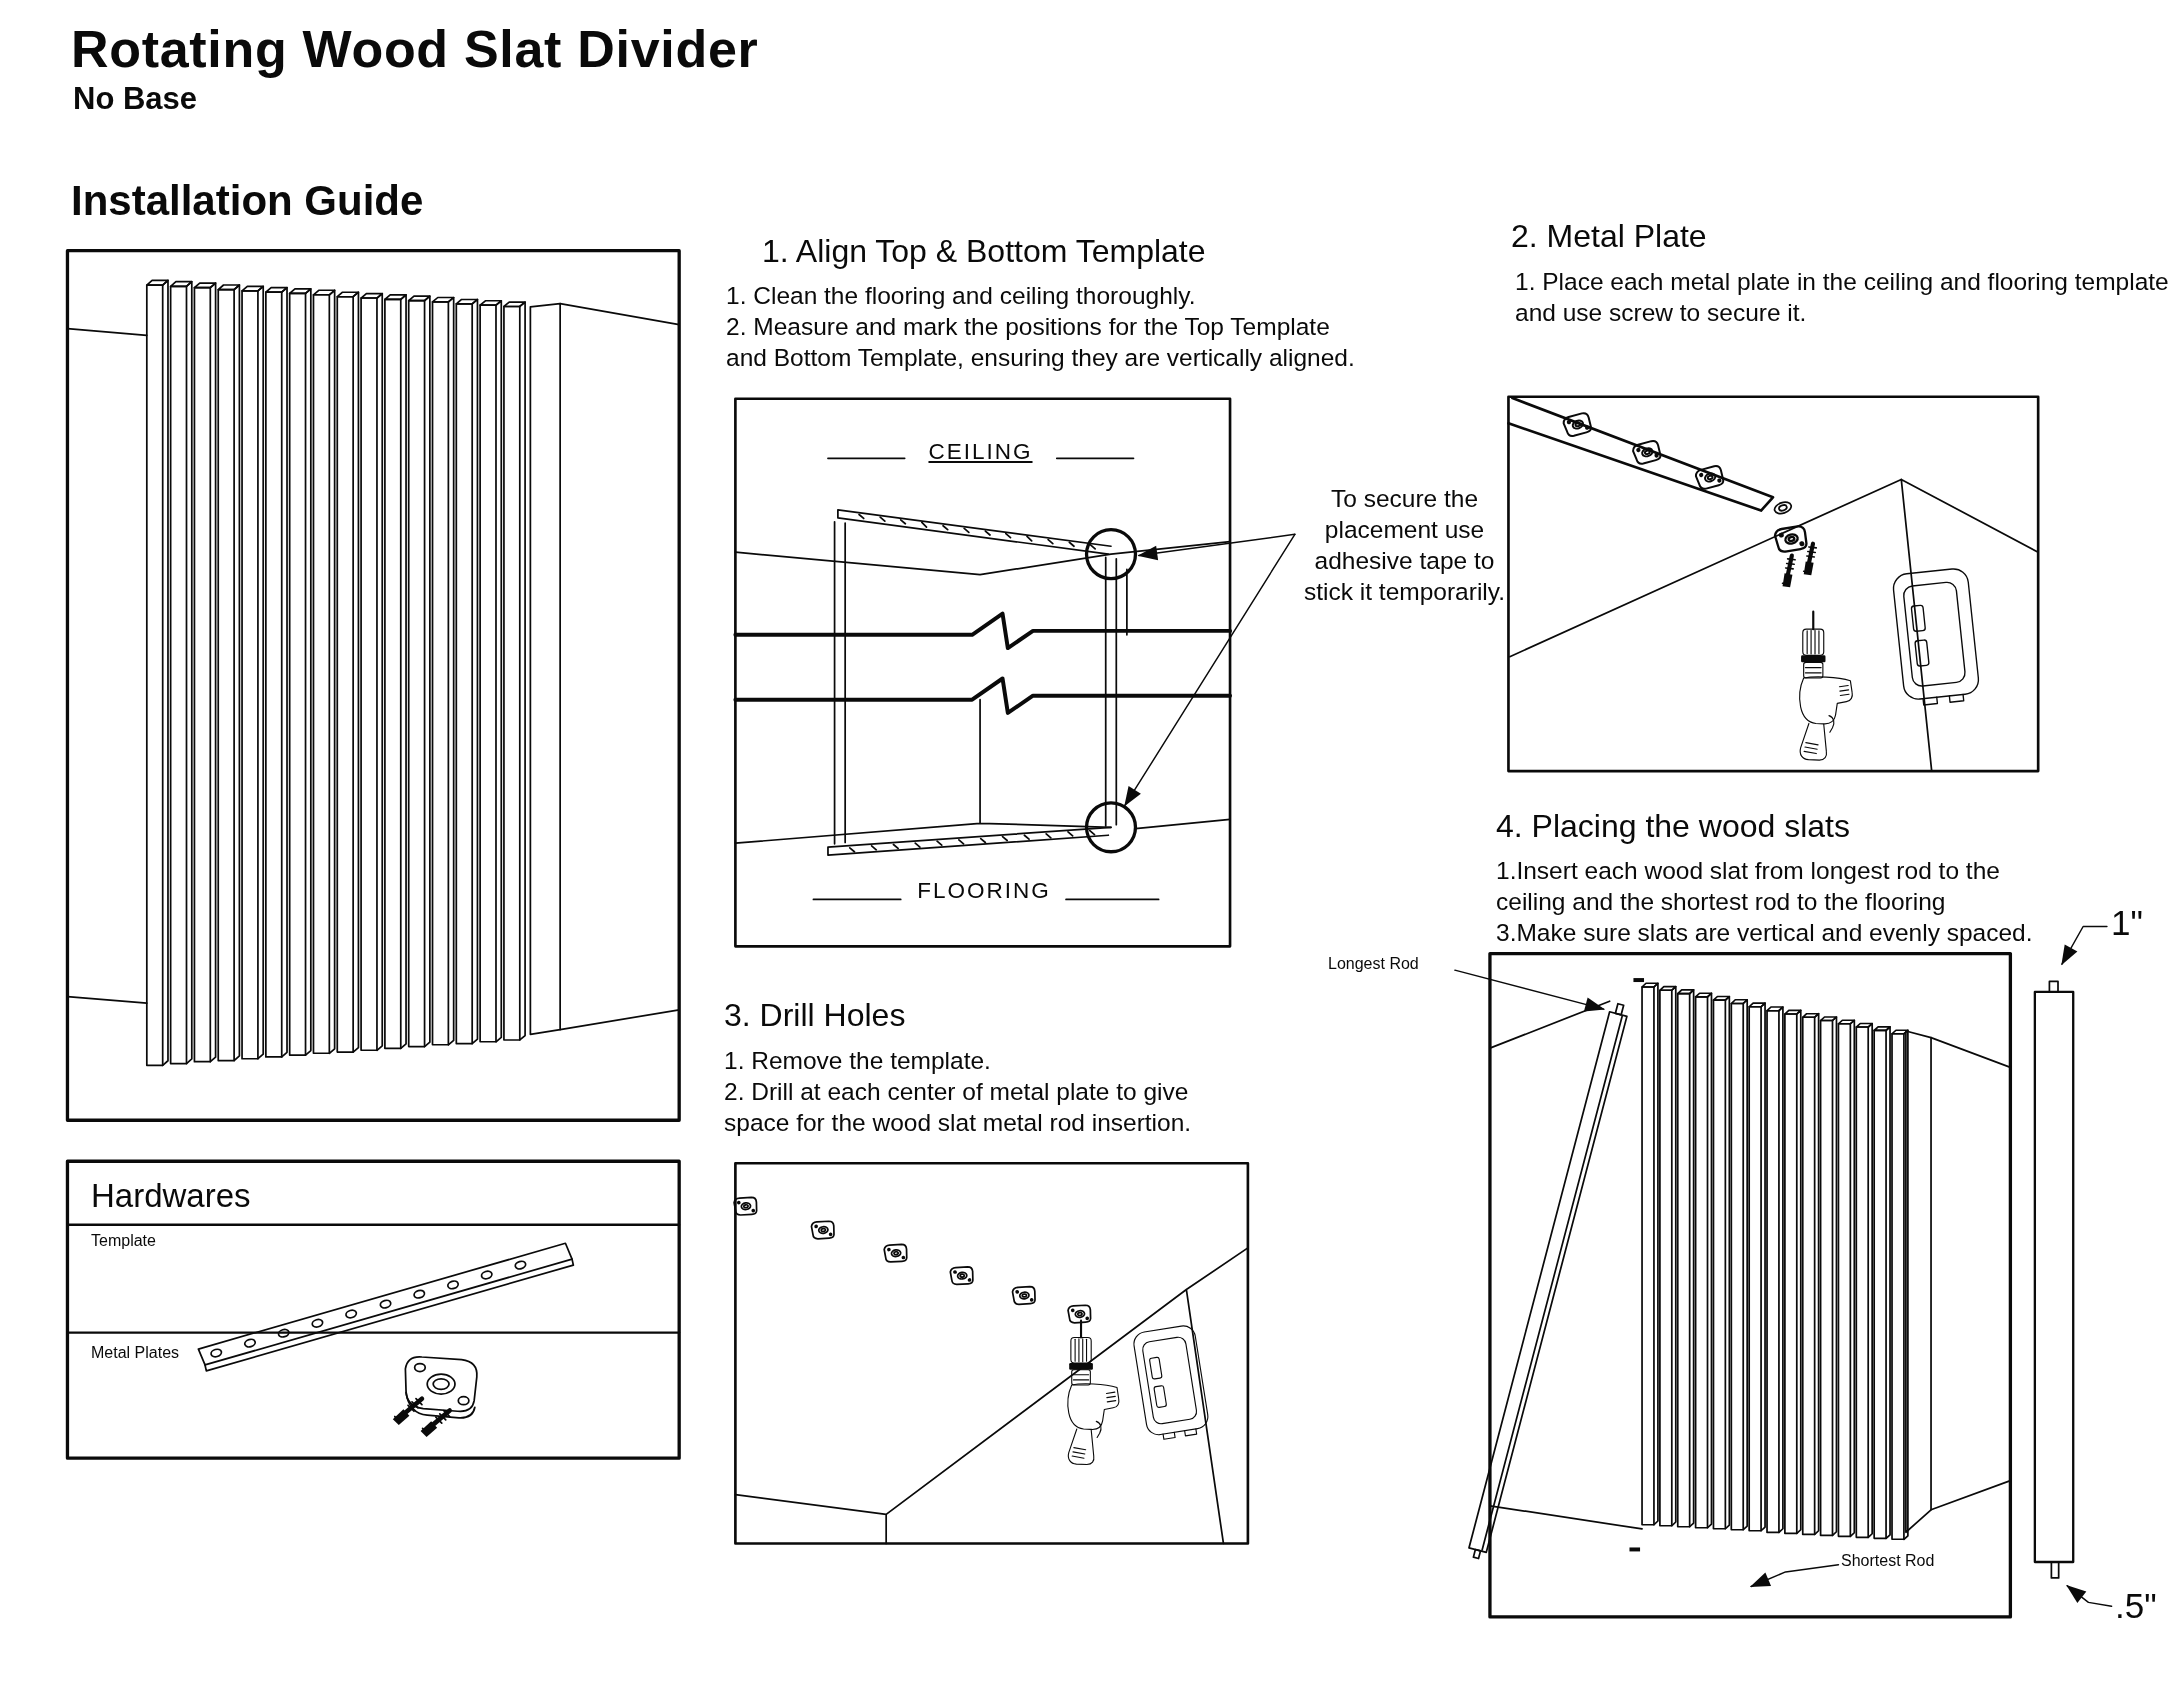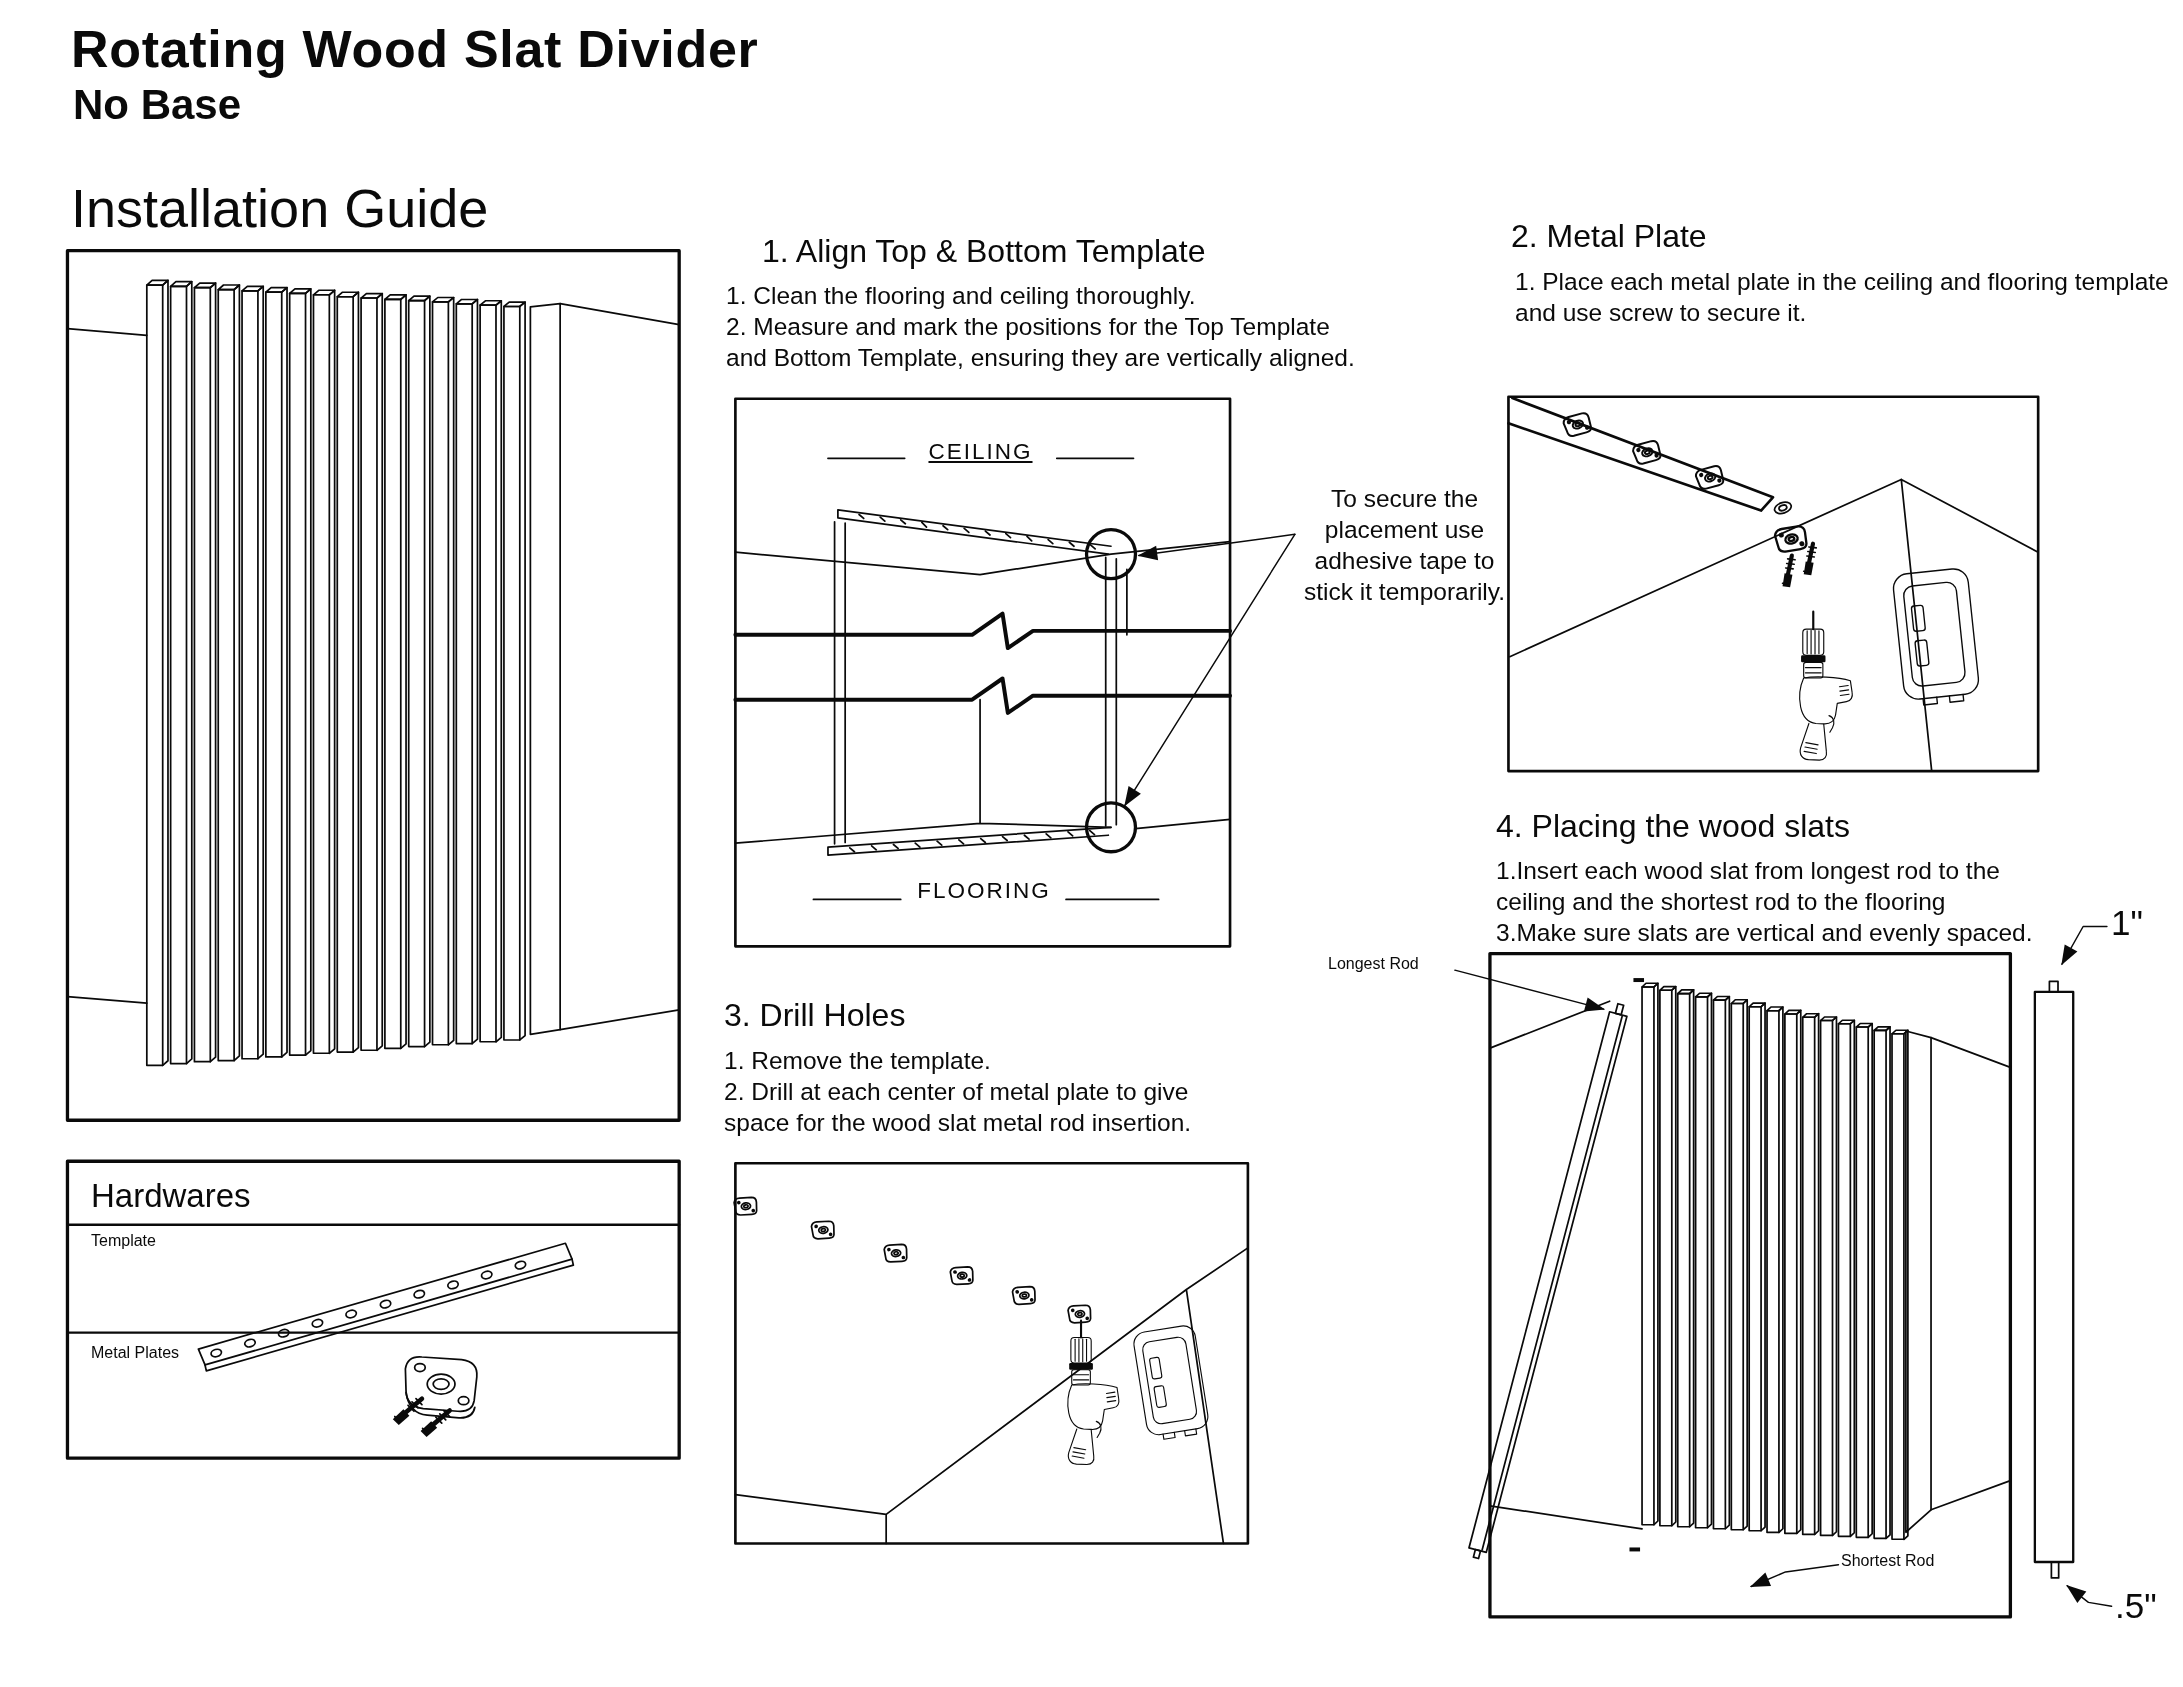--- a/index.html
+++ b/index.html
@@ -1,21 +1,21 @@
 <!DOCTYPE html>
 <html style="font-size:10.6px"><head>
 <meta charset="utf-8">
 <style>
   html,body{margin:0;padding:0;background:#fff;}
   #page{position:relative;width:2183px;height:1687px;background:#fff;overflow:hidden;
         font-family:"Liberation Sans","DejaVu Sans",sans-serif;color:#0a0a0a;}
   .abs{position:absolute;}
   .title{font-size:52px;font-weight:700;letter-spacing:0.7px;}
-  .subtitle{font-size:42px;font-weight:700;}
-  .guide{font-size:54px;font-weight:400;}
+  .subtitle{font-size:31px;font-weight:700;}
+  .guide{font-size:42px;font-weight:700;}
   .shead{font-size:32px;font-weight:400;white-space:nowrap;}
   .sbody{font-size:24.5px;line-height:31px;white-space:pre-line;}
   .note{font-size:24.5px;line-height:31px;white-space:pre-line;text-align:center;}
   .dlabel{font-size:16px;white-space:nowrap;}
   .plane{font-size:22.5px;letter-spacing:2px;text-align:center;}
   .hwhead{font-size:33px;}
   .dim{font-size:35px;}
   svg{position:absolute;left:0;top:0;}
   svg *{stroke-linecap:round;stroke-linejoin:round;}
   .ln{stroke:#0a0a0a;fill:none;stroke-width:2.6px;}

